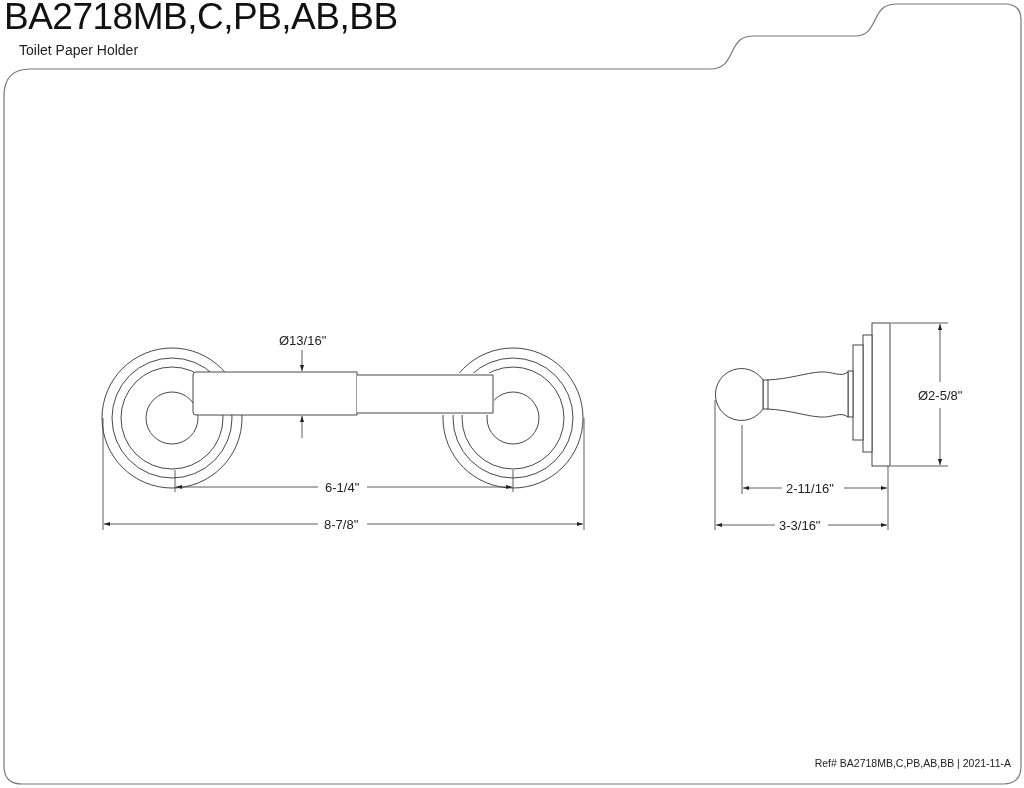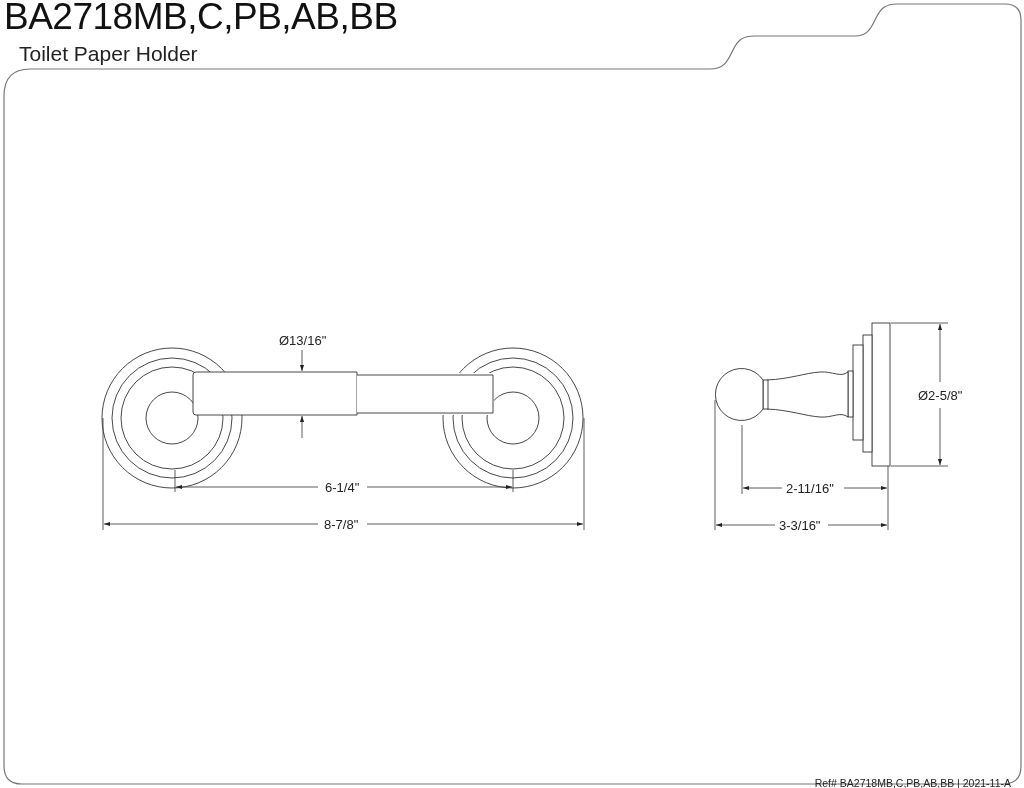--- a/index.html
+++ b/index.html
@@ -1,19 +1,19 @@
 <!DOCTYPE html>
 <html><head>
 <meta charset="utf-8">
 <style>
   html, body { margin:0; padding:0; background:#ffffff; }
   body { width:1024px; height:788px; position:relative; overflow:hidden; font-family:"Liberation Sans", sans-serif; }
   .title { position:absolute; left:4px; top:-4px; font-size:37px; color:#111; letter-spacing:-0.5px; white-space:nowrap; }
-  .subtitle { position:absolute; left:19px; top:42px; font-size:21px; color:#222; white-space:nowrap; }
-  .ref { position:absolute; right:13px; top:757px; font-size:10.5px; color:#222; white-space:nowrap;margin-top:20px; }
+  .subtitle { position:absolute; left:19px; top:42px; font-size:14px; color:#222; white-space:nowrap; }
+  .ref { position:absolute; right:13px; top:757px; font-size:10.5px; color:#222; white-space:nowrap; }
   svg { position:absolute; left:0; top:0; }
   .dim { font-family:"Liberation Sans", sans-serif; font-size:13px; fill:#222; }
 </style>
 </head>
 <body>
 
 <div class="title">BA2718MB,C,PB,AB,BB</div>
 <div class="subtitle">Toilet Paper Holder</div>
 
 <svg width="1024" height="788" viewBox="0 0 1024 788">

